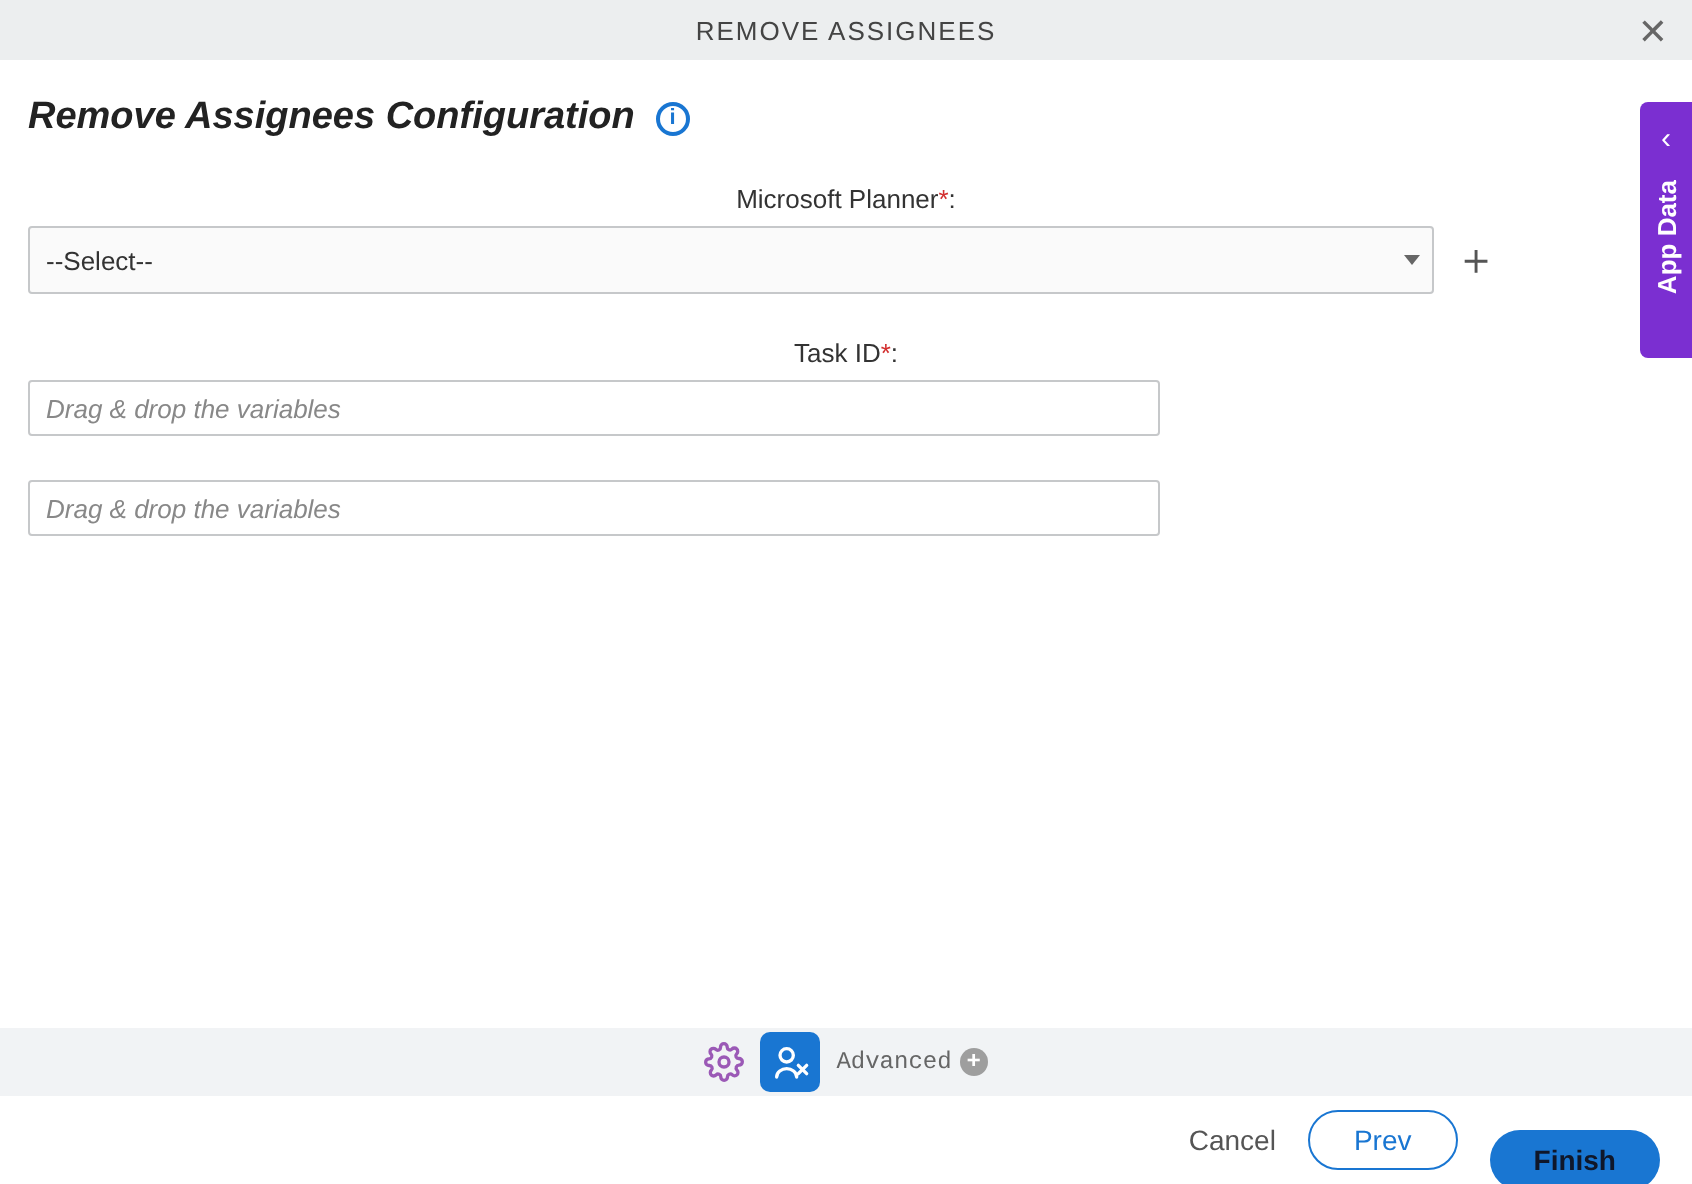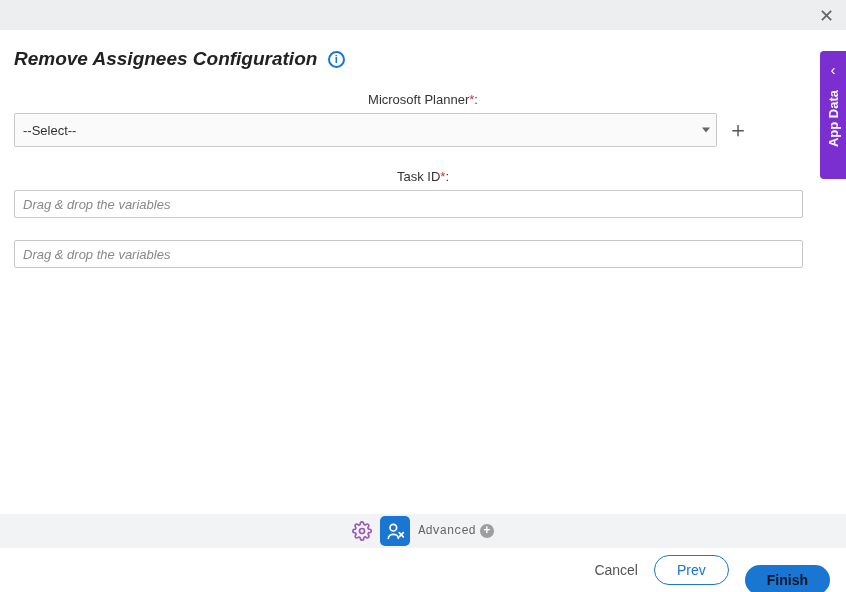--- a/index.html
+++ b/index.html
@@ -64,21 +64,21 @@
     .select-text { font-size: 13px; color: #333; }
     .select-caret {
       position: absolute; right: 6px; top: 50%; transform: translateY(-50%);
       width: 0; height: 0;
       border-left: 4px solid transparent; border-right: 4px solid transparent;
       border-top: 5px solid #666;
     }
     .plus-btn { font-size: 22px; color: #555; cursor: pointer; line-height: 1; }
 
     .text-input {
-      width: 789px;
+      width: 566px;
       height: 28px;
       border: 1px solid #c6c8ca;
       border-radius: 2px;
       padding: 0 8px;
       font-size: 13px;
       font-style: italic;
       color: #888;
       font-family: inherit;
       background: #fff;
     }
@@ -162,20 +162,21 @@
       padding: 7px 22px;
       font-size: 14px; font-weight: 700;
       cursor: pointer;
       margin-top: 19px;
     }
   </style>
 </head>
 <body>
 
 <div class="header-bar">
+  <span class="header-title">REMOVE ASSIGNEES</span>
   <span class="close-x">✕</span>
 </div>
 
 <div class="content">
   <span class="page-title">Remove Assignees Configuration</span>
   <span class="info-circle">i</span>
 
   <div class="field-row">
     <label class="field-label">
       <span>Microsoft Planner</span><span class="req">*</span><span>:</span>

